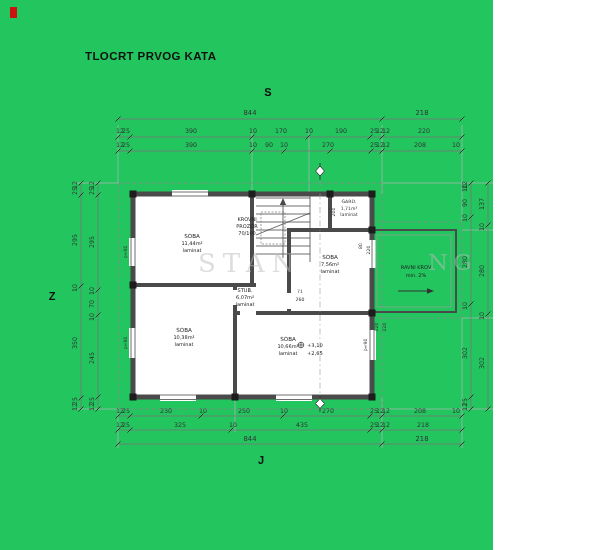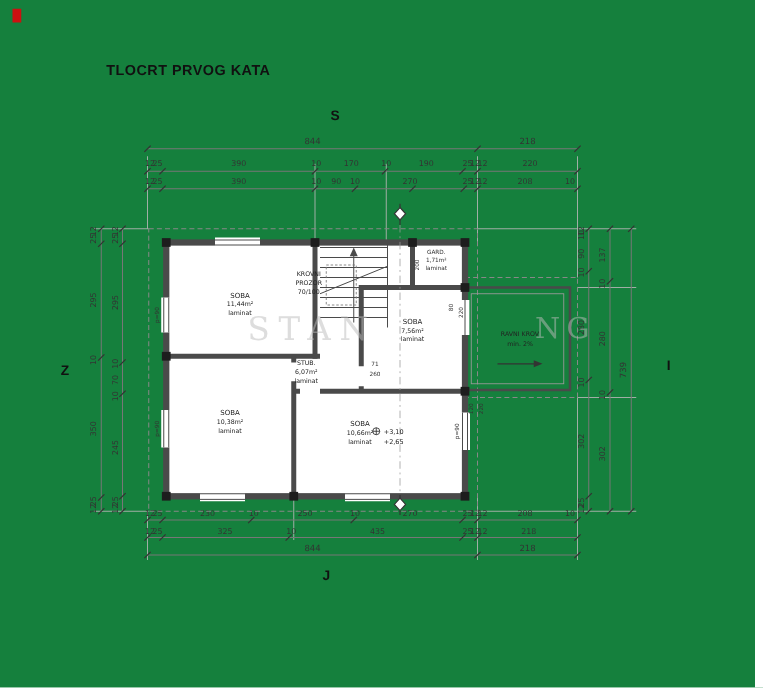--- a/index.html
+++ b/index.html
@@ -1,16 +1,16 @@
 <!DOCTYPE html>
 <html><head>
 <meta charset="utf-8">
 <style>
   html,body{margin:0;padding:0;background:#ffffff;}
-  .canvas{position:relative;width:604px;height:550px;background:#15803d;overflow:hidden;
+  .canvas{position:relative;width:493px;height:550px;background:#22c55e;overflow:hidden;
           font-family:"Liberation Sans",sans-serif;}
   svg{position:absolute;left:0;top:0;}
   .title-txt{font:bold 11.5px "Liberation Sans",sans-serif;letter-spacing:.4px;fill:#111;}
   .compass{font:bold 11px "Liberation Sans",sans-serif;fill:#111;text-anchor:middle;}
   .dim{font:6.3px "DejaVu Sans",sans-serif;fill:#333;text-anchor:middle;}
   .dim-big{font:6.8px "DejaVu Sans",sans-serif;fill:#333;text-anchor:middle;}
   .room-name{font:5.6px "DejaVu Sans",sans-serif;fill:#222;text-anchor:middle;}
   .room-sub{font:5px "DejaVu Sans",sans-serif;fill:#222;text-anchor:middle;}
   .tiny{font:4.6px "DejaVu Sans",sans-serif;fill:#333;text-anchor:middle;}
   .elev{font:5.2px "DejaVu Sans",sans-serif;fill:#222;}

